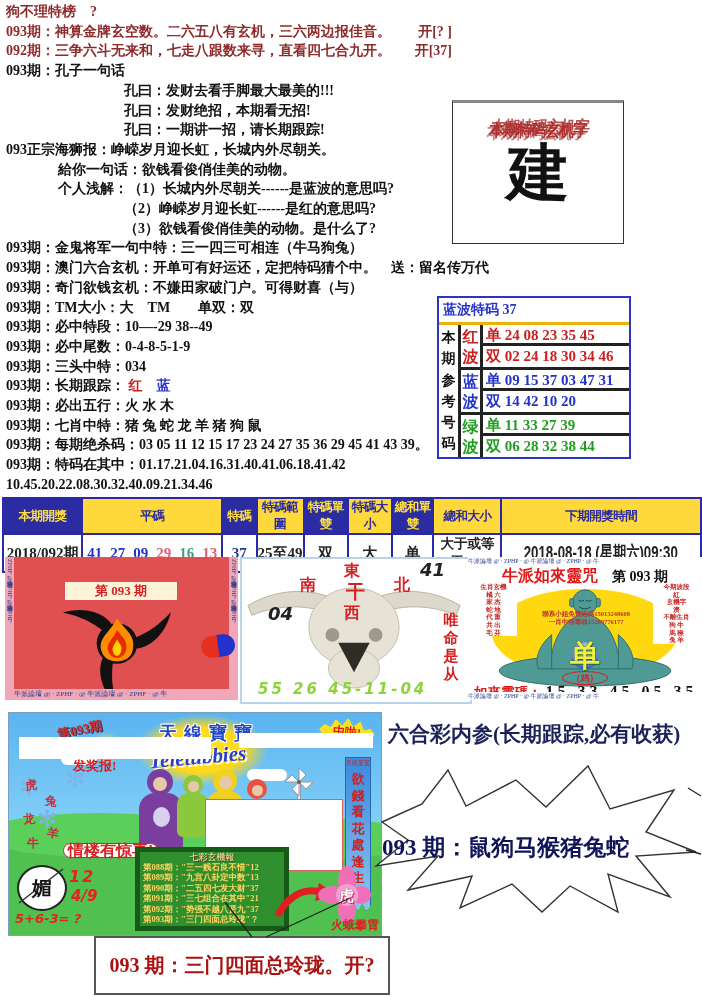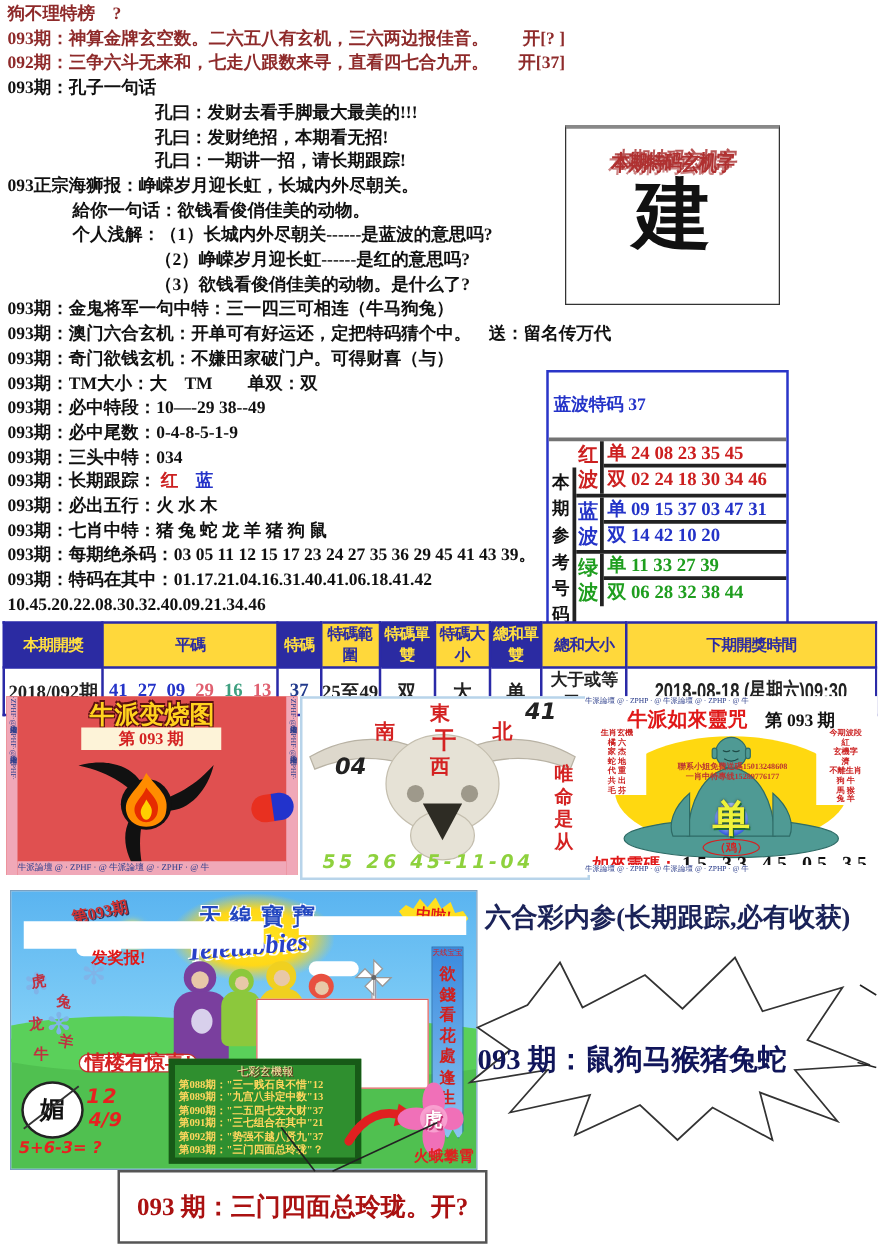--- a/index.html
+++ b/index.html
@@ -19,24 +19,24 @@
   
   #jianbox{position:absolute;left:452px;top:100px;width:170px;height:140px;background:#fff;
            border:1px solid #333;border-top:3px solid #888;text-align:center;}
   .scramble{display:inline-block;margin-top:18px;font-size:15px;font-weight:bold;color:#b03030;
             letter-spacing:-1px;transform:scaleY(1.15) skewX(-4deg);
             text-shadow:2px -2px 0 rgba(160,30,30,.75),-2px 2px 0 rgba(160,30,30,.55);}
   .bigjian{font-size:62px;font-weight:bold;color:#111;line-height:66px;}
   
   #ref{position:absolute;left:437px;top:296px;width:190px;background:#fff;
        border:2px solid #2a35c8;font-weight:bold;}
-  .ref-h{font-size:14px;color:#2433c8;padding:17px 4px;border-bottom:3px solid #737373;}
+  .ref-h{font-size:14px;color:#2433c8;padding:3px 4px;border-bottom:3px solid #eab308;}
   .ref-body{display:flex;}
   .vside{width:19px;font-size:14px;color:#111;text-align:center;word-break:break-all;
-         line-height:21.3px;padding-top:2px;border-right:3px solid #222;margin-top:21px;}
+         line-height:21.3px;padding-top:2px;border-right:3px solid #222;}
   .grp{display:flex;}
   .grp + .grp{border-top:3px solid #222;}
   .wave{width:19px;text-align:center;word-break:break-all;line-height:20px;padding-top:2px;
         border-right:3px solid #222;}
   .cells{flex:1;}
   .cell{height:18px;line-height:21px;padding-left:3px;font-size:15px;white-space:nowrap;}
   .cell + .cell{border-top:3px solid #222;}
   
   #results{position:absolute;left:2px;top:497px;border-collapse:collapse;}
   #results th,#results td{border:2px solid #2a2aa8;padding:0;text-align:center;}
@@ -257,21 +257,20 @@
       <td>单</td>
       <td style="font-size:13.5px">大于或等于120</td>
       <td class="datecell"><span>2018-08-18 (星期六)09:30</span></td>
     </tr>
   </tbody>
     </table>
 
   <div id="p1" class="panel">
     <div class="p1side" style="left:0;">·ZPHF·牛派論壇@·ZPHF·牛派論壇@·ZPHF·</div>
     <div class="p1side" style="right:0;">·ZPHF·牛派論壇@·ZPHF·牛派論壇@·ZPHF·</div>
-    <div class="p1title">牛派变烧图</div>
     <div class="p1issue">第 093 期</div>
     <svg width="180" height="92" viewBox="0 0 180 95" style="position:absolute;left:22px;top:40px;overflow:visible;">
       <g fill="#111">
         <path d="M90,48 C91,18 60,8 34,16 C62,22 76,34 90,48 Z"></path>
         <path transform="rotate(120 90 48)" d="M90,48 C91,18 60,8 34,16 C62,22 76,34 90,48 Z"></path>
         <path transform="rotate(240 90 48)" d="M90,48 C91,18 60,8 34,16 C62,22 76,34 90,48 Z"></path>
         <circle cx="90" cy="48" r="21"></circle>
       </g>
       <path fill="#ff8c00" d="M90,22 C100,36 110,40 106,56 C102,70 78,70 74,56 C70,42 82,38 90,22 Z"></path>
       <path fill="#e62b00" d="M90,34 C96,42 102,46 99,56 C96,65 84,65 81,56 C78,47 86,44 90,34 Z"></path>

